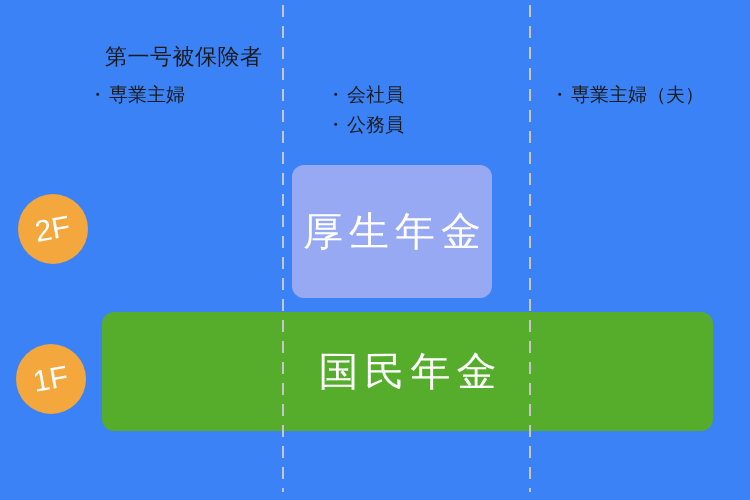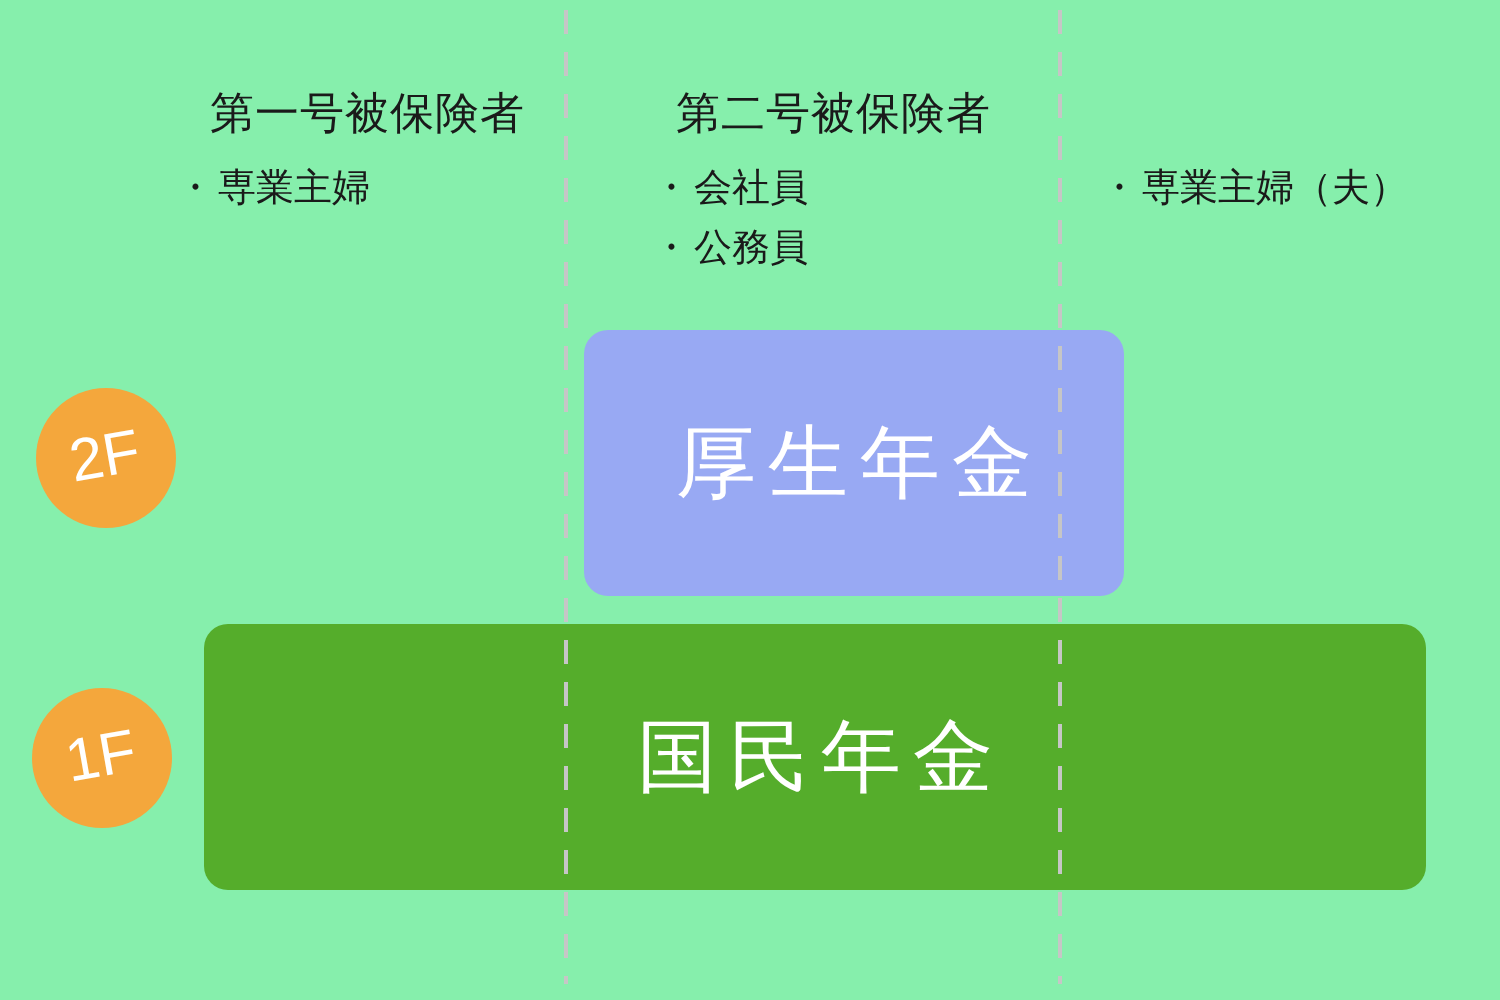--- a/index.html
+++ b/index.html
@@ -3,21 +3,21 @@
 <meta charset="utf-8">
 <style>
   * { margin: 0; padding: 0; box-sizing: border-box; }
   html, body { background: #ffffff; }
   body { font-family: "Liberation Sans", sans-serif; }
 
   .canvas {
     position: relative;
     width: 750px;
     height: 500px;
-    background: #86efac;
+    background: #3b82f6;
     overflow: hidden;
   }
 
   
   .divider {
     position: absolute;
     top: 5px;
     height: 487px;
     width: 2px;
     background: repeating-linear-gradient(
@@ -69,27 +69,27 @@
     z-index: 1;
   }
   .box span {
     font-size: 40px;
     letter-spacing: 6px;
     padding-left: 6px; 
     white-space: nowrap;
   }
   .box-kosei {
     left: 292px; top: 165px;
-    width: 270px; height: 133px;
+    width: 200px; height: 133px;
     background: #98a9f3;
     font-family: Liberation Mono, monospace;
   }
   .box-kokumin {
     left: 102px; top: 312px;
-    width: 611px; height: 133px;
+    width: 611px; height: 119px;
     background: #55ad2b;
   }
 
   
   .badge {
     position: absolute;
     width: 70px; height: 70px;
     border-radius: 50%;
     background: #f4a73c;
     color: #ffffff;
@@ -108,21 +108,20 @@
 </style>
 </head>
 <body>
 
 <div class="canvas">
 
   <div class="divider divider-left"></div>
   <div class="divider divider-right"></div>
 
   <div class="col-header col-header-1">第一号被保険者</div>
-  <div class="col-header col-header-2">第二号被保険者</div>
 
   <ul class="col-list col-list-1">
     <li><span class="dot">・</span><span>専業主婦</span></li>
   </ul>
 
   <ul class="col-list col-list-3">
     <li><span class="dot">・</span><span>専業主婦（夫）</span></li>
   </ul>
 
   <ul class="col-list col-list-2">

